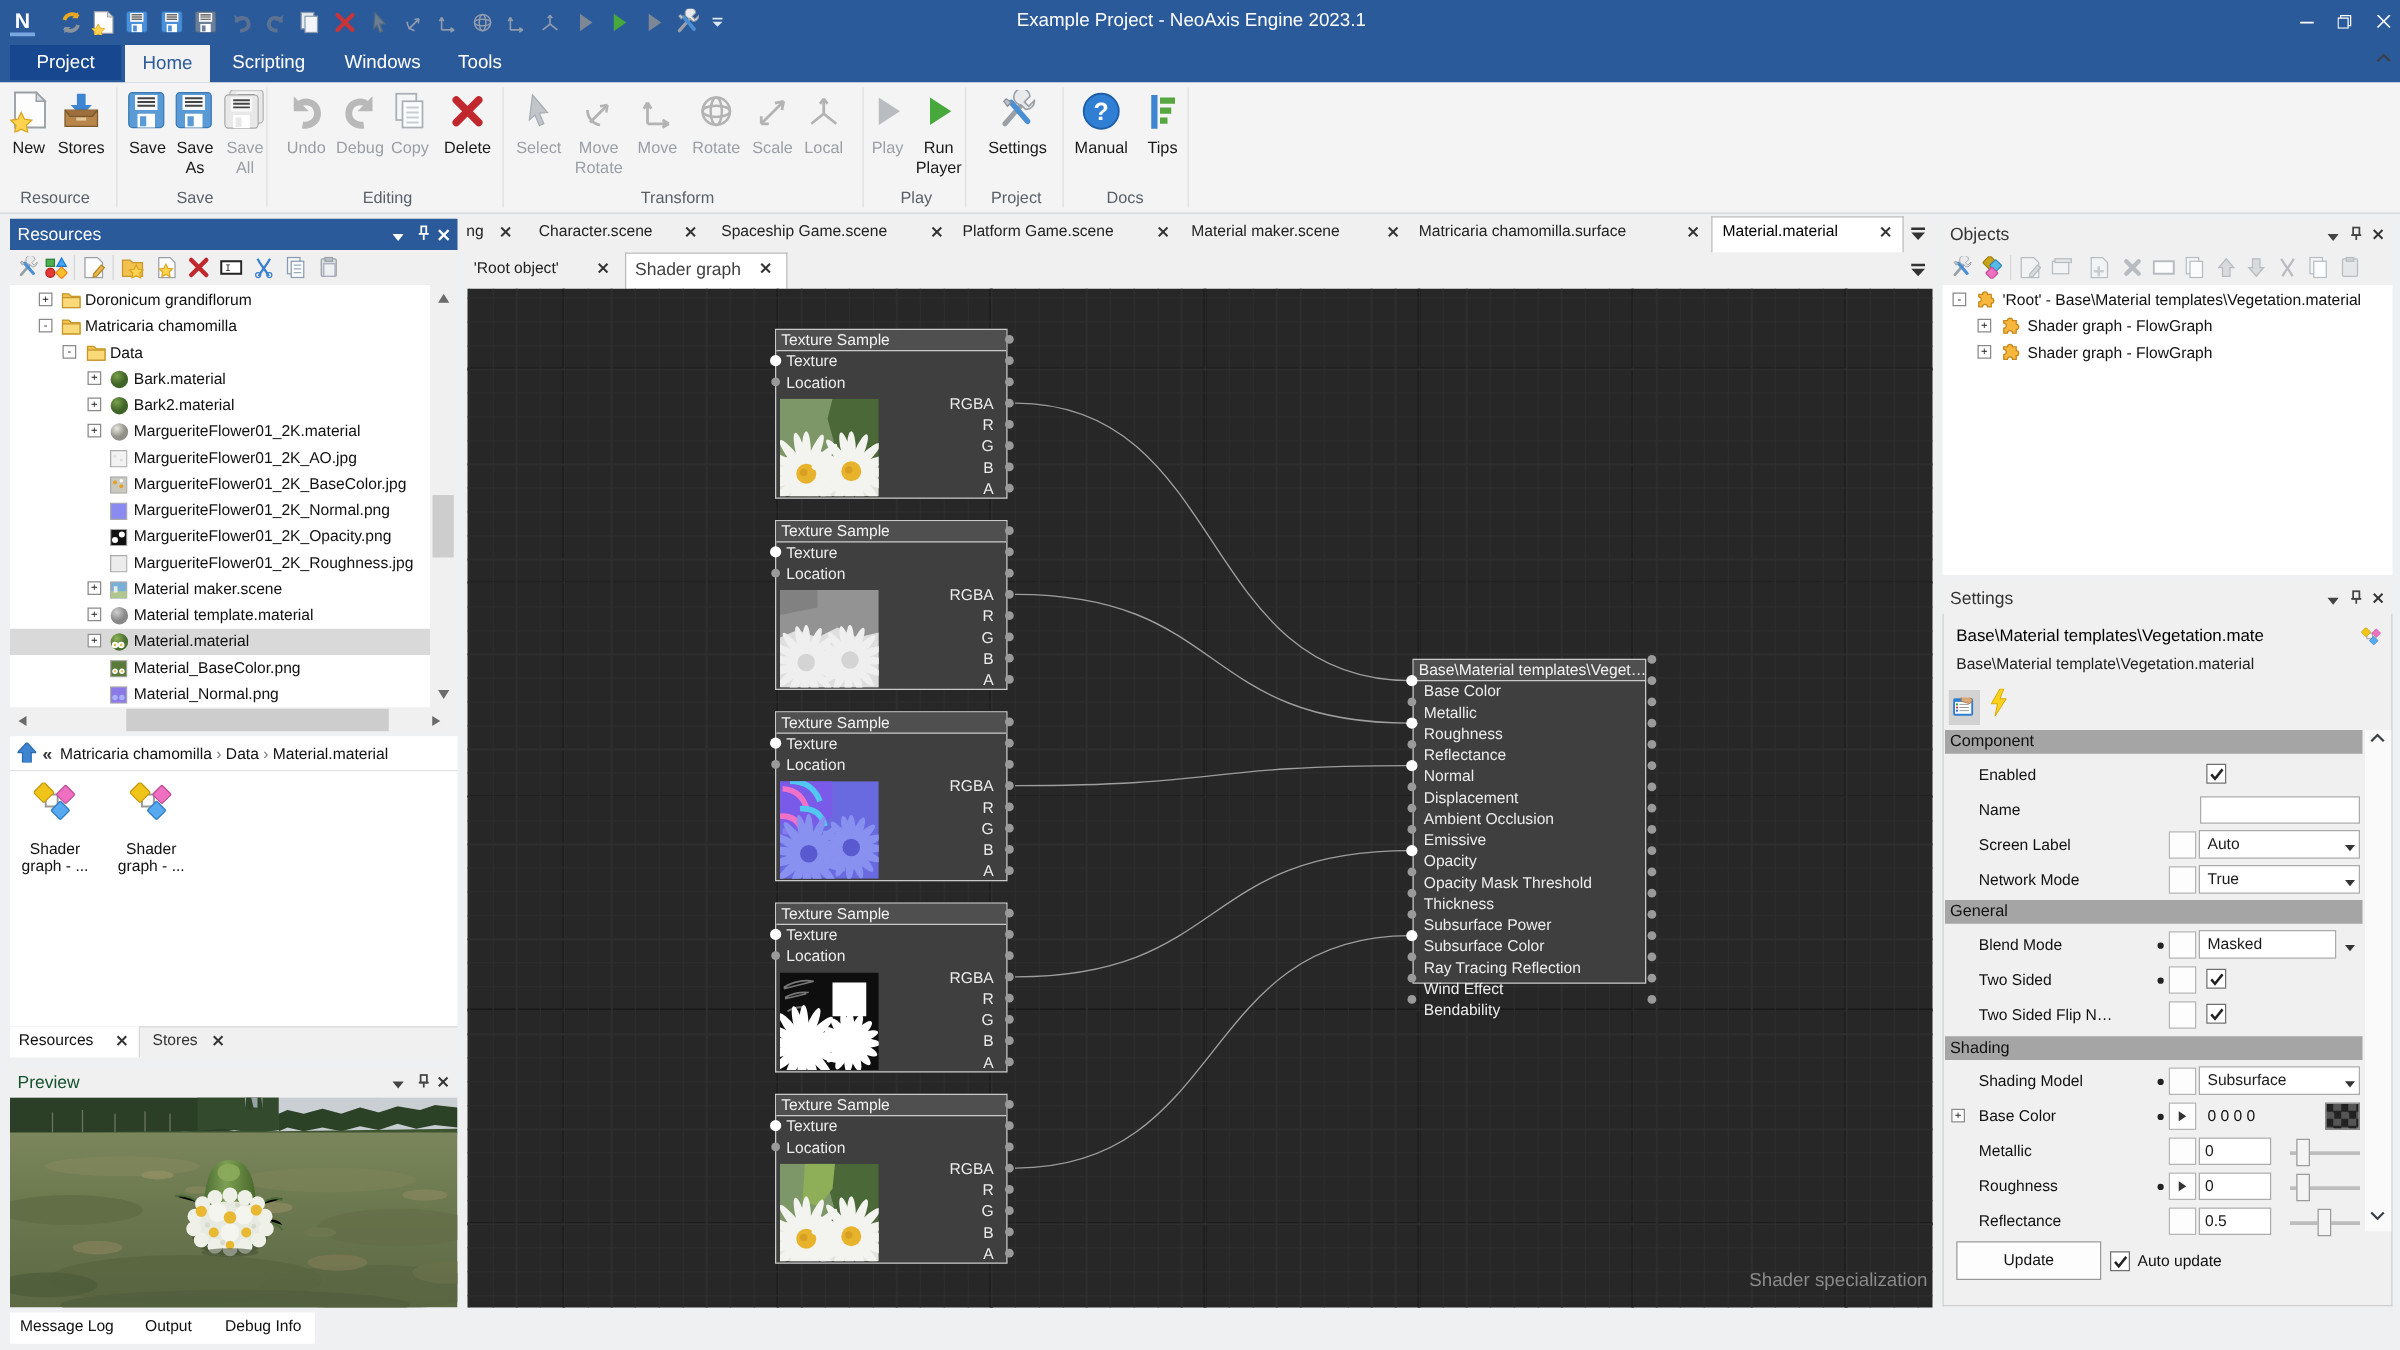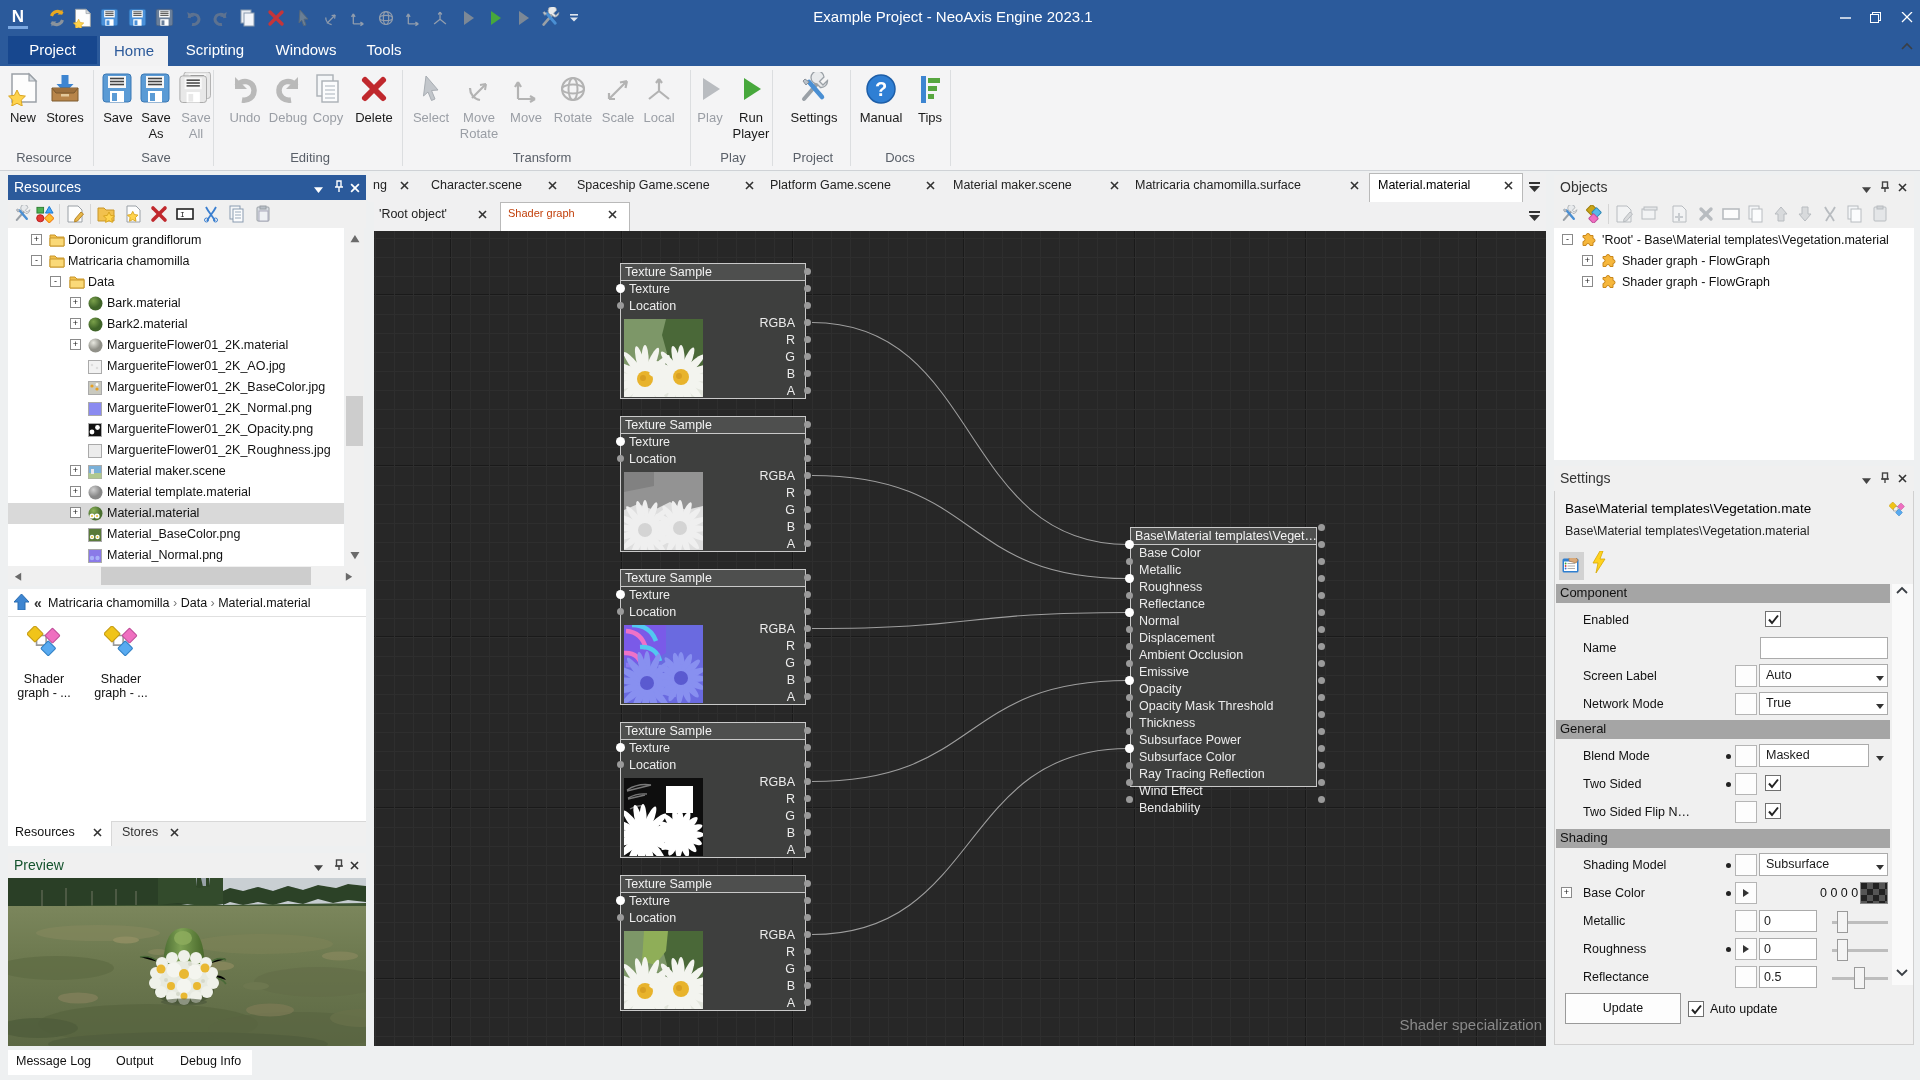--- a/index.html
+++ b/index.html
@@ -769,21 +769,21 @@
   </svg>
 <div class="abs" style="left:374px;top:202px;width:1172px;height:29px;background:#f0f0f1"></div>
 <div class="abs" style="left:379px;top:207px;font-size:12.5px;color:#222">'Root object'</div>
 <svg class="abs" style="left:478px;top:210px" width="9" height="9" viewBox="0 0 9 9">
     <g stroke="#333" stroke-width="1.6">
       <line x1="1" y1="1" x2="8" y2="8"></line>
       <line x1="8" y1="1" x2="1" y2="8"></line>
     </g>
   </svg>
 <div class="abs" style="left:500px;top:202px;width:130px;height:29px;background:#fff;border:1px solid #b9b9b9;border-bottom:none"></div>
-<div class="abs" style="left:508px;top:207px;font-size:11px;color:#c2410c">Shader graph</div>
+<div class="abs" style="left:508px;top:207px;font-size:14px;color:#404040">Shader graph</div>
 <svg class="abs" style="left:608px;top:210px" width="9" height="9" viewBox="0 0 9 9">
     <g stroke="#333" stroke-width="1.6">
       <line x1="1" y1="1" x2="8" y2="8"></line>
       <line x1="8" y1="1" x2="1" y2="8"></line>
     </g>
   </svg>
 <svg class="abs" style="left:1528px;top:210px" width="13" height="12" viewBox="0 0 13 12">
     <rect x="1" y="1" width="11" height="2" fill="#333"></rect>
     <path d="M1 5 L12 5 L6.5 11z" fill="#333"></path>
   </svg>
@@ -906,21 +906,21 @@
 <div class="abs" style="left:1554px;top:491px;width:360px;height:554px;background:#f0f0f0;border:1px solid #d0d0d0;border-top:none"></div>
 <div class="abs" style="left:1565px;top:501px;width:320px;font-size:13.5px;font-weight:normal;color:#000;white-space:nowrap;overflow:hidden">Base\Material templates\Vegetation.mate</div>
 <svg class="abs" style="left:1889px;top:502px" width="16" height="16" viewBox="0 0 32 32">
     <g stroke="#9a9a9a" stroke-width="1.5" fill="none">
       <path d="M9 9 h9 v9 h-9z M18 9 h6 M18 18 h4"></path>
     </g>
     <rect x="2" y="2" width="11" height="11" rx="1" transform="rotate(45 7.5 7.5)" fill="#f0c419" stroke="#c49a10"></rect>
     <rect x="19" y="4" width="10" height="10" rx="1" transform="rotate(45 24 9)" fill="#ef6fc0" stroke="#c04f9a"></rect>
     <rect x="15" y="16" width="10" height="10" rx="1" transform="rotate(45 20 21)" fill="#58aaf0" stroke="#2f7fc4"></rect>
   </svg>
-<div class="abs" style="left:1565px;top:524px;font-size:12.5px;color:#222">Base\Material templates\Vegetation.material</div>
+<div class="abs" style="left:1565px;top:524px;font-size:12.5px;color:#222">Base\Material template\Vegetation.material</div>
 <div class="abs" style="left:1559px;top:552px;width:25px;height:28px;background:#d2d2d2"></div>
 <svg class="abs" style="left:1562px;top:558px" width="19" height="18" viewBox="0 0 19 18">
     <rect x="0.5" y="0.5" width="16" height="14" rx="1.5" fill="#2f7fd0"></rect>
     <rect x="2" y="3.5" width="13" height="9.5" fill="#fff"></rect>
     <circle cx="3.6" cy="5.5" r="0.9" fill="#3aa03a"></circle>
     <circle cx="3.6" cy="8" r="0.9" fill="#d03a3a"></circle>
     <circle cx="3.6" cy="10.5" r="0.9" fill="#3a6ad0"></circle>
     <g stroke="#999" stroke-width="0.8">
       <line x1="5.5" y1="5.5" x2="13" y2="5.5"></line>
       <line x1="5.5" y1="8" x2="13" y2="8"></line>
@@ -1446,21 +1446,21 @@
     <path d="M0 2 L8 2 L4 7z" fill="#333"></path>
   </svg>
 <div class="srow" style="left:1583px;top:886px">Base Color</div>
 <div class="dot" style="left:1726px;top:891px;width:5px;height:5px;background:#222"></div>
 <div class="eb" style="left:1561px;top:887px">+</div>
 <div class="sbox" style="left:1735px;top:882px">
     <svg width="8" height="10" viewBox="0 0 8 10" style="position:absolute;left:6px;top:5px">
       <path d="M1 1 L7 5 L1 9z" fill="#333"></path>
     </svg>
   </div>
-<div class="srow" style="left:1820px;top:886px">0 0 0 0</div>
+<div class="srow" style="left:1766px;top:886px">0 0 0 0</div>
 <div class="abs" style="left:1860px;top:882px;width:28px;height:22px;background:conic-gradient(#555 0 25%, #222 0 50%, #555 0 75%, #222 0);background-size:12px 12px;border:1px solid #888"></div>
 <div class="srow" style="left:1583px;top:914px">Metallic</div>
 <div class="sbox" style="left:1735px;top:910px"></div>
 <div class="stext" style="left:1759px;top:910px;width:58px">0</div>
 <div class="slider" style="left:1832px;top:921px;width:56px"></div>
 <div class="sthumb" style="left:1837px;top:911px"></div>
 <div class="srow" style="left:1583px;top:942px">Roughness</div>
 <div class="dot" style="left:1726px;top:947px;width:5px;height:5px;background:#222"></div>
 <div class="sbox" style="left:1735px;top:938px">
     <svg width="8" height="10" viewBox="0 0 8 10" style="position:absolute;left:6px;top:5px">

